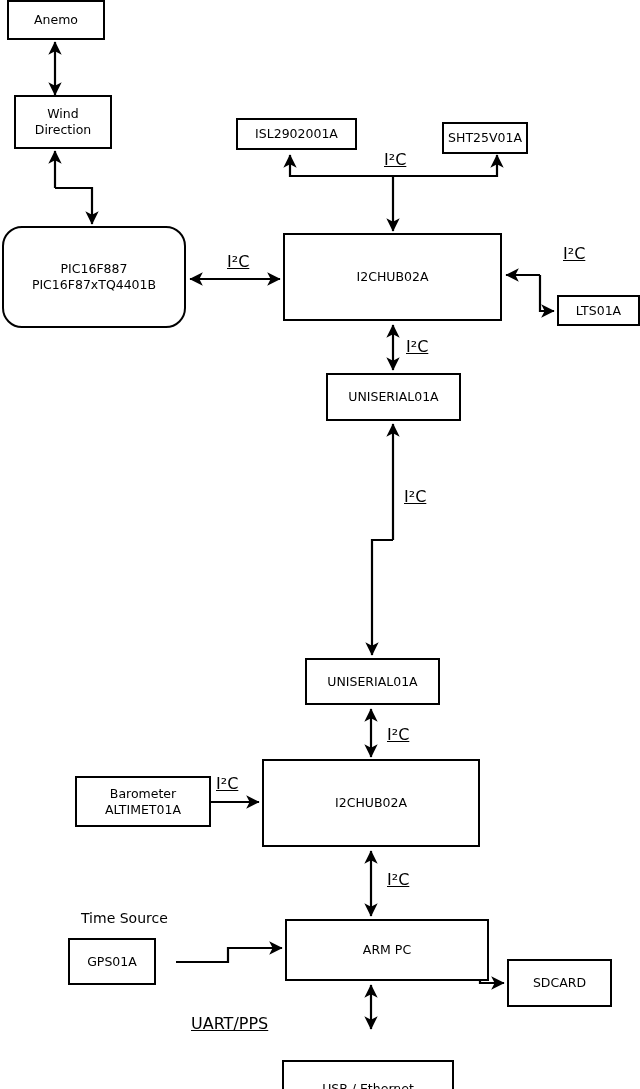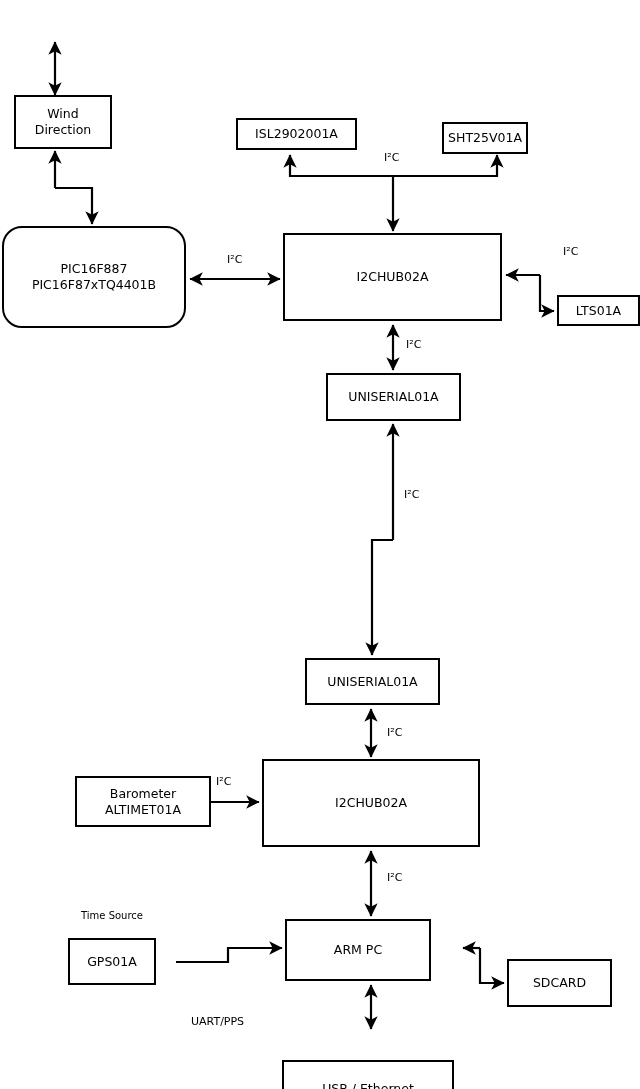--- a/index.html
+++ b/index.html
@@ -39,29 +39,30 @@
     z-index: 3;
   }
   .node .lbl {
     display: block;
     white-space: pre-line;
     padding: 0 4px;
   }
   .edge-label {
     position: absolute;
     color: #000000;
-    font-size: 11px;
+    font-size: 16px;
     line-height: 1;
     white-space: nowrap;
     z-index: 4;
+    text-decoration: underline;
   }
   .free-label {
     position: absolute;
     color: #000000;
-    font-size: 10px;
+    font-size: 14px;
     line-height: 1;
     white-space: nowrap;
     z-index: 4;
   }
 </style>
 </head>
 <body>
 
 <div id="diagram">
 
@@ -100,20 +101,23 @@
 
       <path d="M176,962 L228,962 L228,948 L282,948" marker-end="url(#ah)"></path>
 
       <path d="M480,948 L463,948" marker-end="url(#ah)"></path>
       <path d="M480,948 L480,983 L504,983" marker-end="url(#ah)"></path>
 
       <line x1="371" y1="1029" x2="371" y2="985" marker-start="url(#ah)" marker-end="url(#ah)"></line>
     </g>
   </svg>
 
+  <div class="node" style="left:7px; top:0px; width:98px; height:40px;">
+    <span class="lbl">Anemo</span>
+  </div>
 
   <div class="node" style="left:7px; top:95px; width:98px; height:54px;margin-left:7px;">
     <span class="lbl">Wind
 Direction</span>
   </div>
 
   <div class="node" style="left:2px; top:226px; width:184px; height:102px;border-radius:20px;">
     <span class="lbl">PIC16F887
 PIC16F87xTQ4401B</span>
   </div>
@@ -148,21 +152,21 @@
   </div>
 
   <div class="node" style="left:262px; top:759px; width:218px; height:88px;">
     <span class="lbl">I2CHUB02A</span>
   </div>
 
   <div class="node" style="left:68px; top:938px; width:88px; height:47px;">
     <span class="lbl">GPS01A</span>
   </div>
 
-  <div class="node" style="left:285px; top:919px; width:146px; height:62px;">
+  <div class="node" style="left:285px; top:919px; width:204px; height:62px;">
     <span class="lbl">ARM PC</span>
   </div>
 
   <div class="node" style="left:507px; top:959px; width:105px; height:48px;">
     <span class="lbl">SDCARD</span>
   </div>
 
   <div class="node" style="left:282px; top:1032px; width:172px; height:57px;margin-top:28px;">
     <span class="lbl">USB / Ethernet</span>
   </div>

